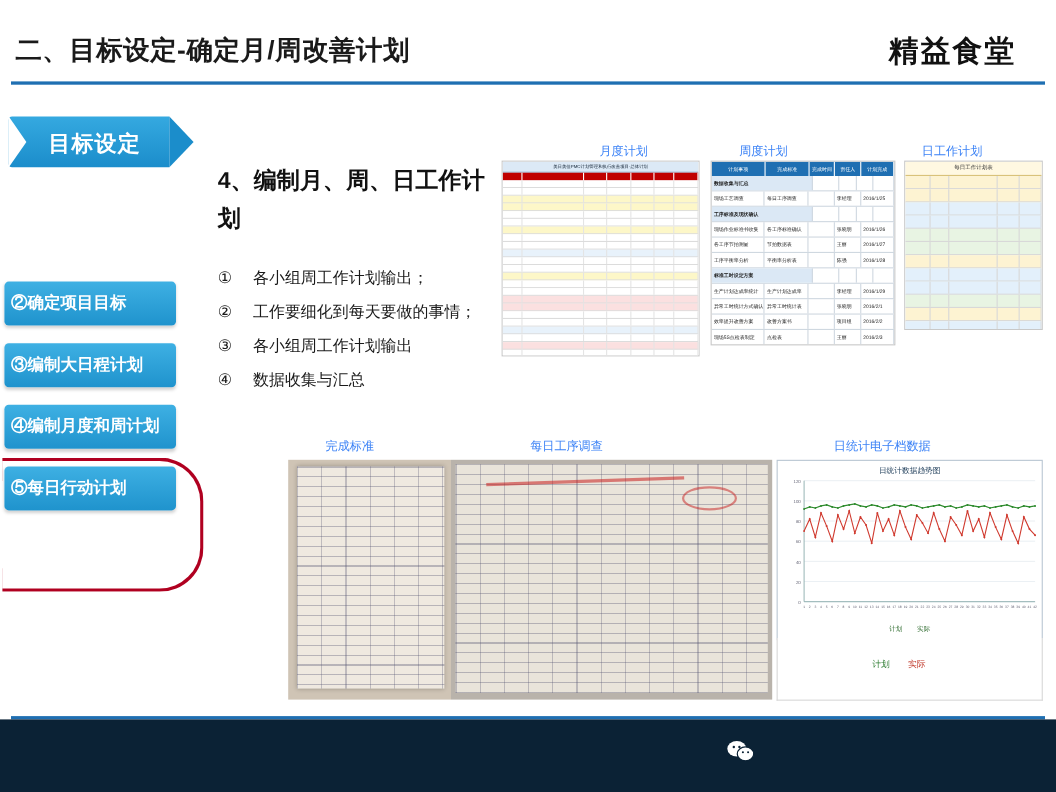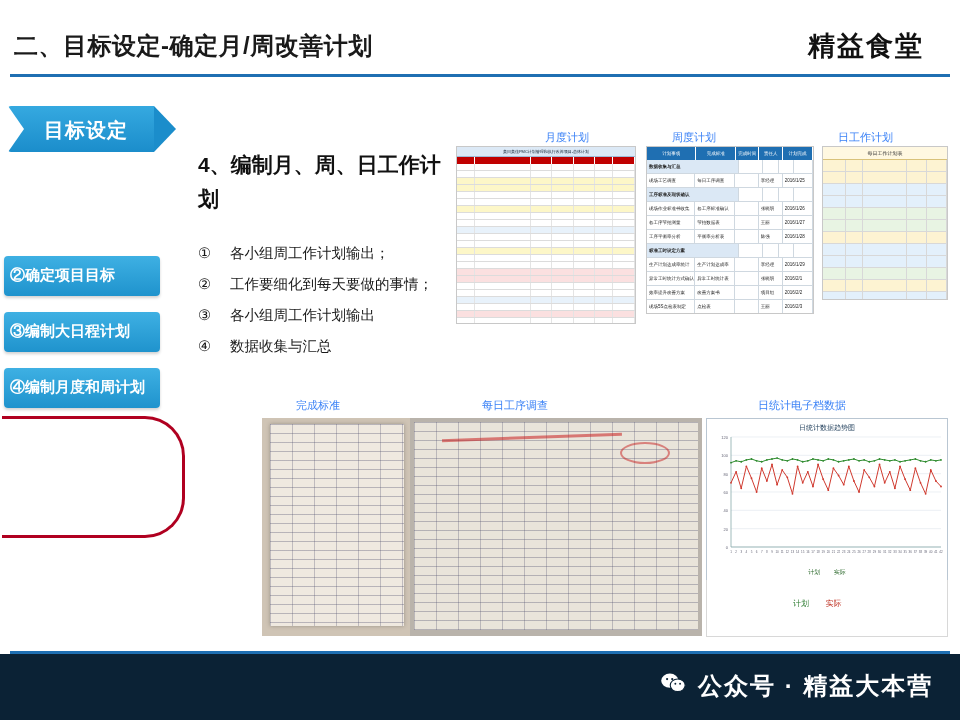--- a/index.html
+++ b/index.html
@@ -375,20 +375,23 @@
 
   <div class="steps">
     <div class="step">
       <span class="step-label">②确定项目目标</span>
     </div>
     <div class="step">
       <span class="step-label">③编制大日程计划</span>
     </div>
     <div class="step">
       <span class="step-label">④编制月度和周计划</span>
+    </div>
+    <div class="step">
+      <span class="step-label">⑤每日行动计划</span>
     </div>
   </div>
   <div class="step-highlight"></div>
 
   <div class="body-heading">4、编制月、周、日工作计划</div>
   <div class="bullets">
     <div class="bullet">
       <span class="bullet-num">①</span>
       <span class="bullet-text">各小组周工作计划输出；</span>
     </div>
@@ -998,16 +1001,15 @@
   <div class="footer-rule"></div>
   <div class="footer">
     <svg class="wechat-icon" viewBox="0 0 32 28">
       <ellipse cx="12" cy="11" rx="11" ry="9" fill="#ffffff"></ellipse>
       <ellipse cx="22" cy="17" rx="9.5" ry="8" fill="#ffffff" stroke="#0b2235" stroke-width="1.4"></ellipse>
       <circle cx="8.5" cy="9" r="1.4" fill="#0b2235"></circle>
       <circle cx="15" cy="9" r="1.4" fill="#0b2235"></circle>
       <circle cx="19" cy="15" r="1.2" fill="#0b2235"></circle>
       <circle cx="25" cy="15" r="1.2" fill="#0b2235"></circle>
     </svg>
-    <div class="footer-text">公众号 · 精益大本营</div>
   </div>
 
 </div>
 
 </body></html>

